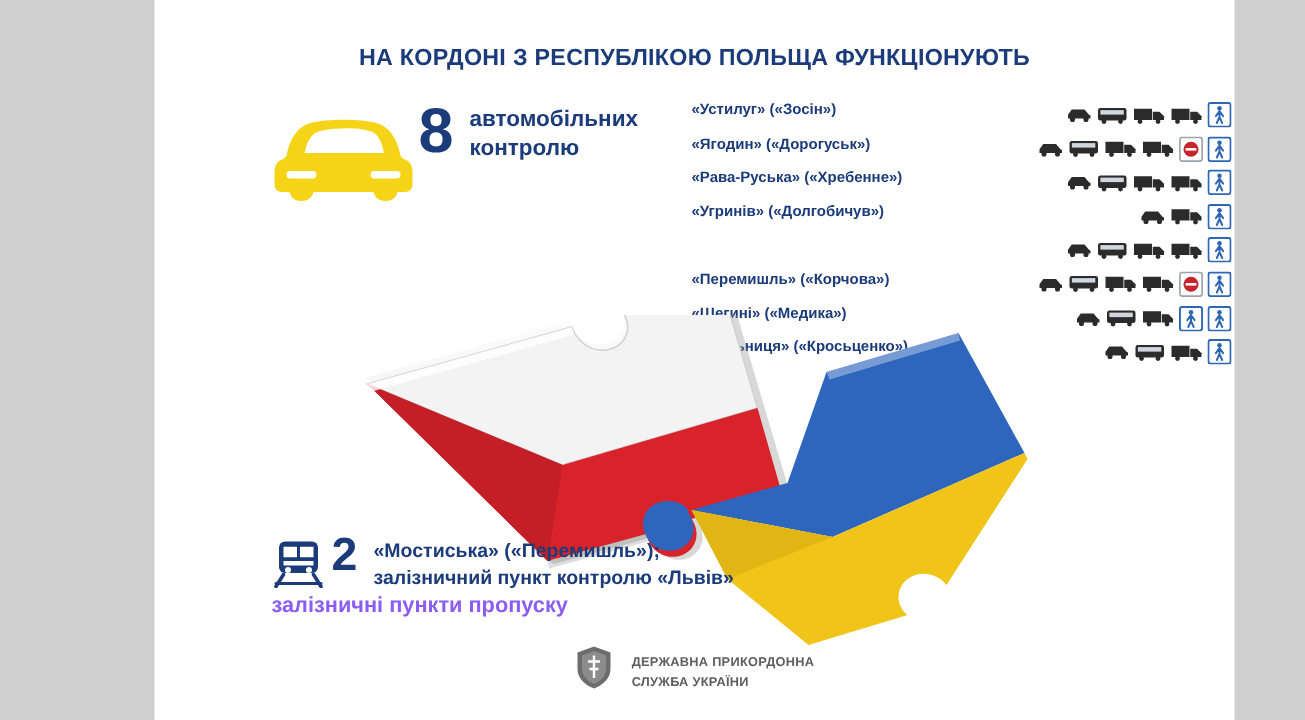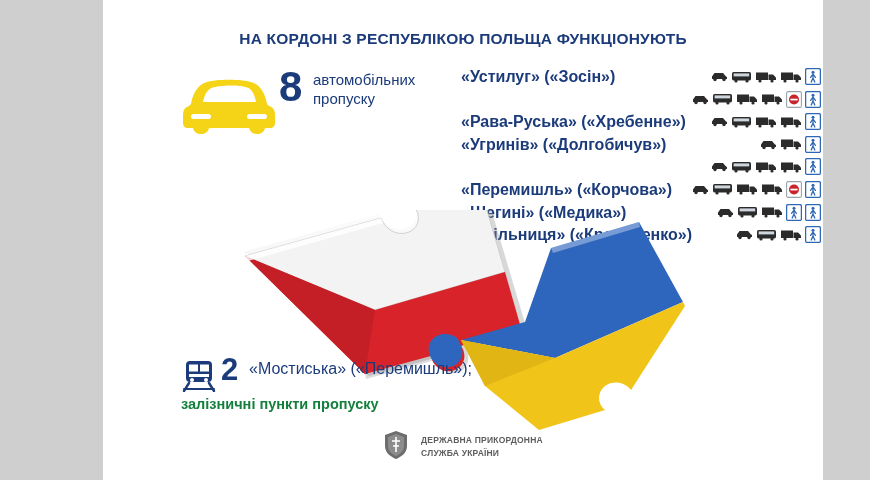--- a/index.html
+++ b/index.html
@@ -64,21 +64,21 @@
     font-size: 42px;
     font-weight: bold;
     color: #1b3b7a;
     line-height: 1;
   }
   .car-label {
     position: absolute;
     left: 132px;
     top: 2px;
     font-size: 15px;
-    font-weight: normal;
+    font-weight: bold;
     color: #1b3b7a;
     line-height: 1.28;
   }
   .car-label div { white-space: nowrap; }
 
   
   .list {
     position: absolute;
     left: 358px;
     top: 66px;
@@ -86,21 +86,21 @@
   }
   .row {
     position: relative;
     height: 22.6px;
     white-space: nowrap;
   }
   .row-name {
     position: absolute;
     left: 0;
     top: 2px;
-    font-size: 16px;
+    font-size: 10px;
     font-weight: bold;
     color: #1b3b7a;
   }
   .row-icons {
     position: absolute;
     right: 0;
     top: 0;
     height: 21px;
     display: flex;
     align-items: center;
@@ -138,32 +138,32 @@
     top: -4px;
     font-size: 31px;
     font-weight: bold;
     color: #1b3b7a;
     line-height: 1;
   }
   .rail-lines {
     position: absolute;
     left: 68px;
     top: 0px;
-    font-size: 16px;
-    font-weight: normal;
+    font-size: 13px;
+    font-weight: bold;
     color: #1b3b7a;
     line-height: 1.35;
   }
   .rail-caption {
     position: absolute;
     left: 0px;
     top: 38px;
     font-size: 14.5px;
     font-weight: bold;
-    color: #15803d;
+    color: #8b5cf6;
   }
 
   
   .footer {
     position: absolute;
     left: 0;
     top: 430px;
     width: 720px;
     display: flex;
     justify-content: center;
@@ -195,21 +195,21 @@
                    C27 58 24 60 20 60 C16 60 13 58 12 54 L7 54
                    C4 54 2 52 2 49 L2 41 C2 36 4 33 8 32 Z" fill="#f5d417"></path>
           <path d="M22 28 C24 18 28 14 34 13 C44 11 58 11 64 13 C70 14 73 18 75 28 Z" fill="#ffffff"></path>
           <rect x="10" y="40" width="20" height="5" rx="2.5" fill="#ffffff"></rect>
           <rect x="66" y="40" width="20" height="5" rx="2.5" fill="#ffffff"></rect>
         </svg>
       </div>
       <div class="big-number">8</div>
       <div class="car-label">
         <div>автомобільних</div>
-        <div>пропуску</div>
+        <div>контролю</div>
       </div>
     </div>
 
     <div class="list">
 
       <div class="row">
         <div class="row-name">«Устилуг» («Зосін»)</div>
         <div class="row-icons">
           <svg class="vic" width="17" height="11" viewBox="0 0 17 11">
               <path d="M1 8 L1 5.5 L3.5 2 L12 2 L15 5.5 L16 6 L16 8 Z" fill="#2b2b2b"></path>
@@ -236,20 +236,21 @@
             </svg>
           <svg class="vic" width="16" height="17" viewBox="0 0 16 17">
               <rect x="0.6" y="0.6" width="14.8" height="15.8" rx="1.5" fill="#ffffff" stroke="#2e67b5" stroke-width="1.3"></rect>
               <circle cx="8" cy="4.2" r="1.5" fill="#2e67b5"></circle>
               <path d="M8 6 L10.4 9.4 M8 6 L5.6 9.4 M8 6 L8 10 L6.2 14 M8 10 L9.8 14" stroke="#2e67b5" stroke-width="1.3" fill="none" stroke-linecap="round"></path>
             </svg>
         </div>
       </div>
 
       <div class="row">
+        <div class="row-name">«Ягодин» («Дорогуськ»)</div>
         <div class="row-icons">
           <svg class="vic" width="17" height="11" viewBox="0 0 17 11">
               <path d="M1 8 L1 5.5 L3.5 2 L12 2 L15 5.5 L16 6 L16 8 Z" fill="#2b2b2b"></path>
               <circle cx="4" cy="8.6" r="1.7" fill="#2b2b2b"></circle>
               <circle cx="13" cy="8.6" r="1.7" fill="#2b2b2b"></circle>
             </svg>
           <svg class="vic" width="21" height="12" viewBox="0 0 21 12">
               <rect x="1" y="1" width="19" height="8.4" rx="1.6" fill="#2b2b2b"></rect>
               <rect x="2.6" y="2.4" width="15.6" height="3" fill="#cfd6de"></rect>
               <circle cx="5" cy="10" r="1.6" fill="#2b2b2b"></circle>
@@ -524,20 +525,21 @@
           <rect x="8" y="14" width="20" height="3" fill="#ffffff"></rect>
           <circle cx="11" cy="20" r="2" fill="#ffffff"></circle>
           <circle cx="25" cy="20" r="2" fill="#ffffff"></circle>
           <path d="M8 23 L3 31 M28 23 L33 31" stroke="#1b3b7a" stroke-width="2.4" stroke-linecap="round"></path>
           <rect x="2" y="28" width="32" height="2" rx="1" fill="#1b3b7a"></rect>
         </svg>
       </div>
       <div class="rail-number">2</div>
       <div class="rail-lines">
         <div>«Мостиська» («Перемишль»);</div>
+        <div>залізничний пункт контролю «Львів»</div>
       </div>
       <div class="rail-caption">залізничні пункти пропуску</div>
     </div>
 
     <div class="footer">
       <span>
         <svg width="26" height="30" viewBox="0 0 26 30">
           <path d="M13 1 L24 5 L24 16 C24 23 18 27 13 29 C8 27 2 23 2 16 L2 5 Z" fill="#6d6d6d"></path>
           <path d="M13 4 L21 7 L21 16 C21 21 17 24 13 26 C9 24 5 21 5 16 L5 7 Z" fill="#8c8c8c"></path>
           <path d="M13 7 L13 22 M9 11 L17 11 M10 16 L16 16" stroke="#ffffff" stroke-width="1.6"></path>

